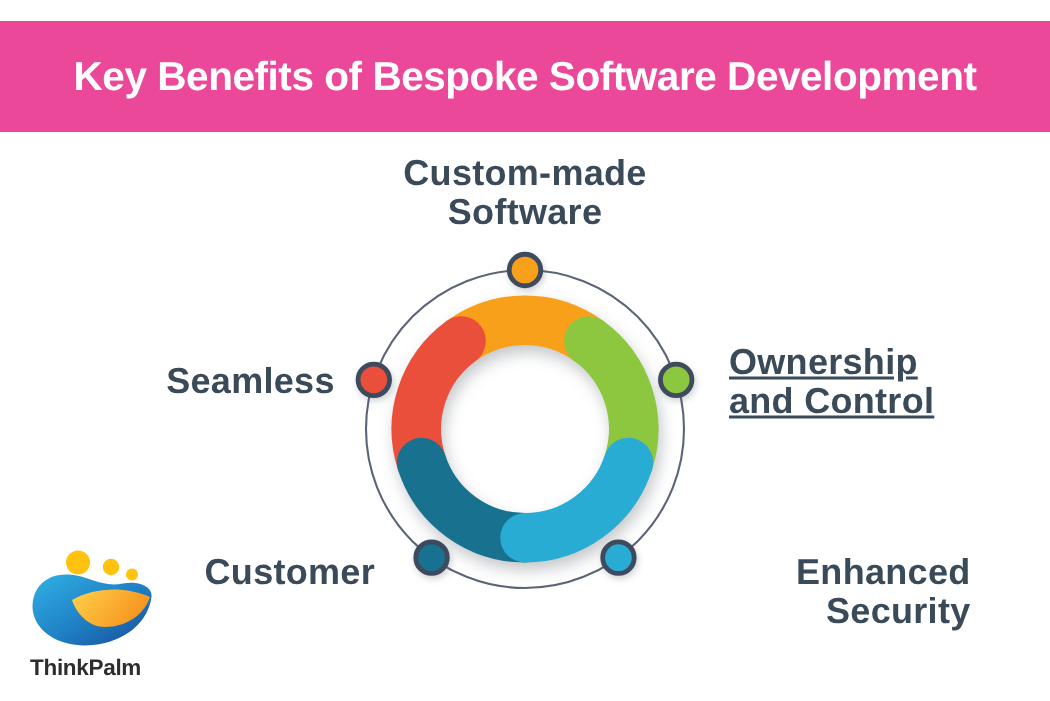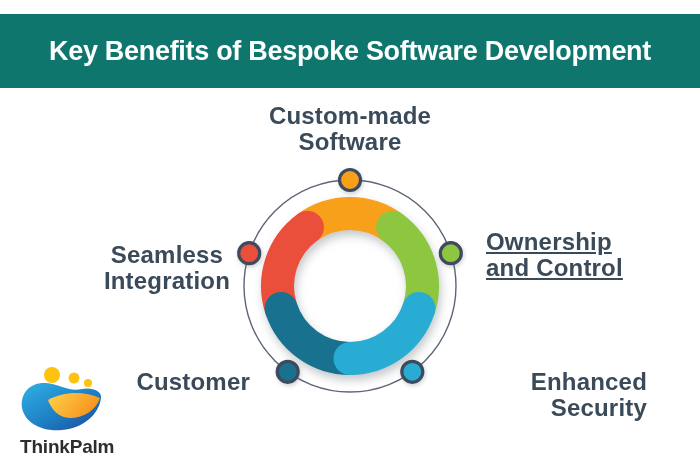--- a/index.html
+++ b/index.html
@@ -3,41 +3,41 @@
 <meta charset="utf-8">
 <style>
   html,body{margin:0;padding:0;}
   body{
     width:700px;height:467px;background:#ffffff;
     font-family:"Liberation Sans", sans-serif;
     position:relative;overflow:hidden;
   }
   .banner{
     position:absolute;left:0;top:14px;width:700px;height:74px;
-    background:#0f766e;display:flex;align-items:center;justify-content:center;
+    background:#ec4899;display:flex;align-items:center;justify-content:center;
   }
   .banner h1{
     margin:0;color:#ffffff;font-size:27px;font-weight:bold;
     letter-spacing:-0.3px;white-space:nowrap;
   }
   .diagram-svg{position:absolute;left:0;top:0;width:700px;height:467px;}
   .benefit-label{
     position:absolute;color:#3A4A59;font-weight:bold;
     font-size:24px;line-height:26px;letter-spacing:0.2px;
   }
   .benefit-label span{display:block;}
   .lbl-top{left:230px;top:103px;width:240px;text-align:center;}
   .lbl-right{left:486px;top:229px;width:200px;text-align:left;text-decoration:underline;}
   .lbl-bottom-right{left:467px;top:369px;width:180px;text-align:right;}
   .lbl-bottom-left{left:95px;top:369px;width:155px;text-align:right;}
   .lbl-left{left:82px;top:242px;width:170px;text-align:center;}
   .logo{position:absolute;left:16px;top:360px;width:92px;}
   .logo-text{
     margin-top:-2px;padding-left:4px;color:#2D2D2D;
-    font-size:19px;font-weight:bold;letter-spacing:-0.2px;
+    font-size:15px;font-weight:bold;letter-spacing:-0.2px;
   }
 </style>
 </head>
 <body>
 
 <header class="banner">
   <h1>Key Benefits of Bespoke Software Development</h1>
 </header>
 
 <svg class="diagram-svg" viewBox="0 0 700 467">
@@ -71,21 +71,20 @@
 </div>
 <div class="benefit-label lbl-bottom-right">
   <span>Enhanced</span>
   <span>Security</span>
 </div>
 <div class="benefit-label lbl-bottom-left">
   <span>Customer</span>
 </div>
 <div class="benefit-label lbl-left">
   <span>Seamless</span>
-  <span>Integration</span>
 </div>
 
 <div class="logo">
   <svg width="92" height="74" viewBox="0 0 92 74">
     <defs>
       <linearGradient id="blueGrad" x1="0" y1="0" x2="1" y2="1">
         <stop offset="0" stop-color="#31B1E4"></stop>
         <stop offset="0.55" stop-color="#1E7FC4"></stop>
         <stop offset="1" stop-color="#1A4A98"></stop>
       </linearGradient>

